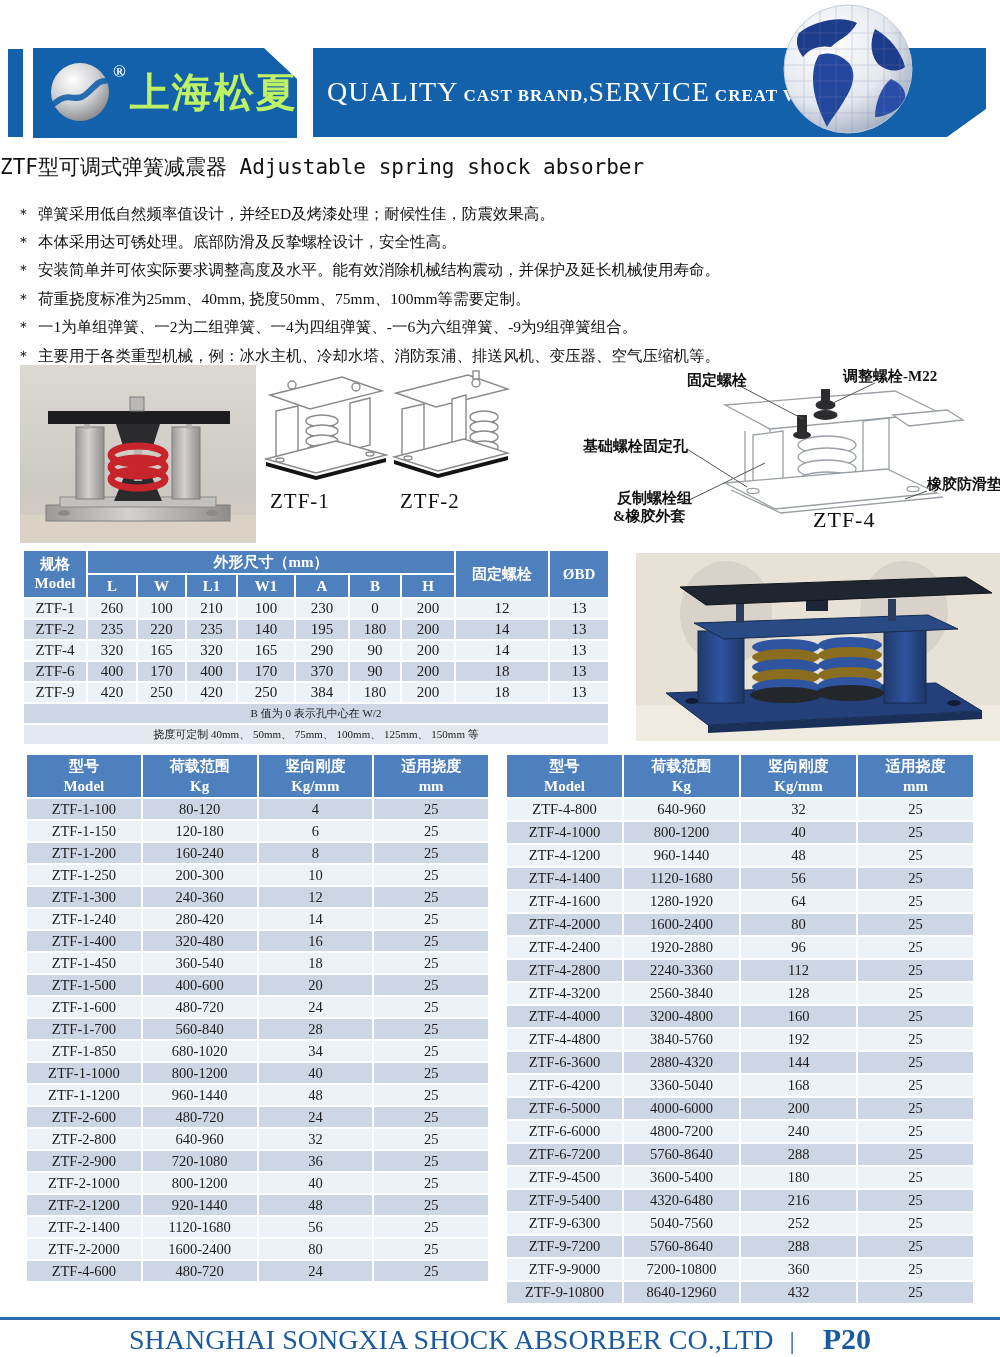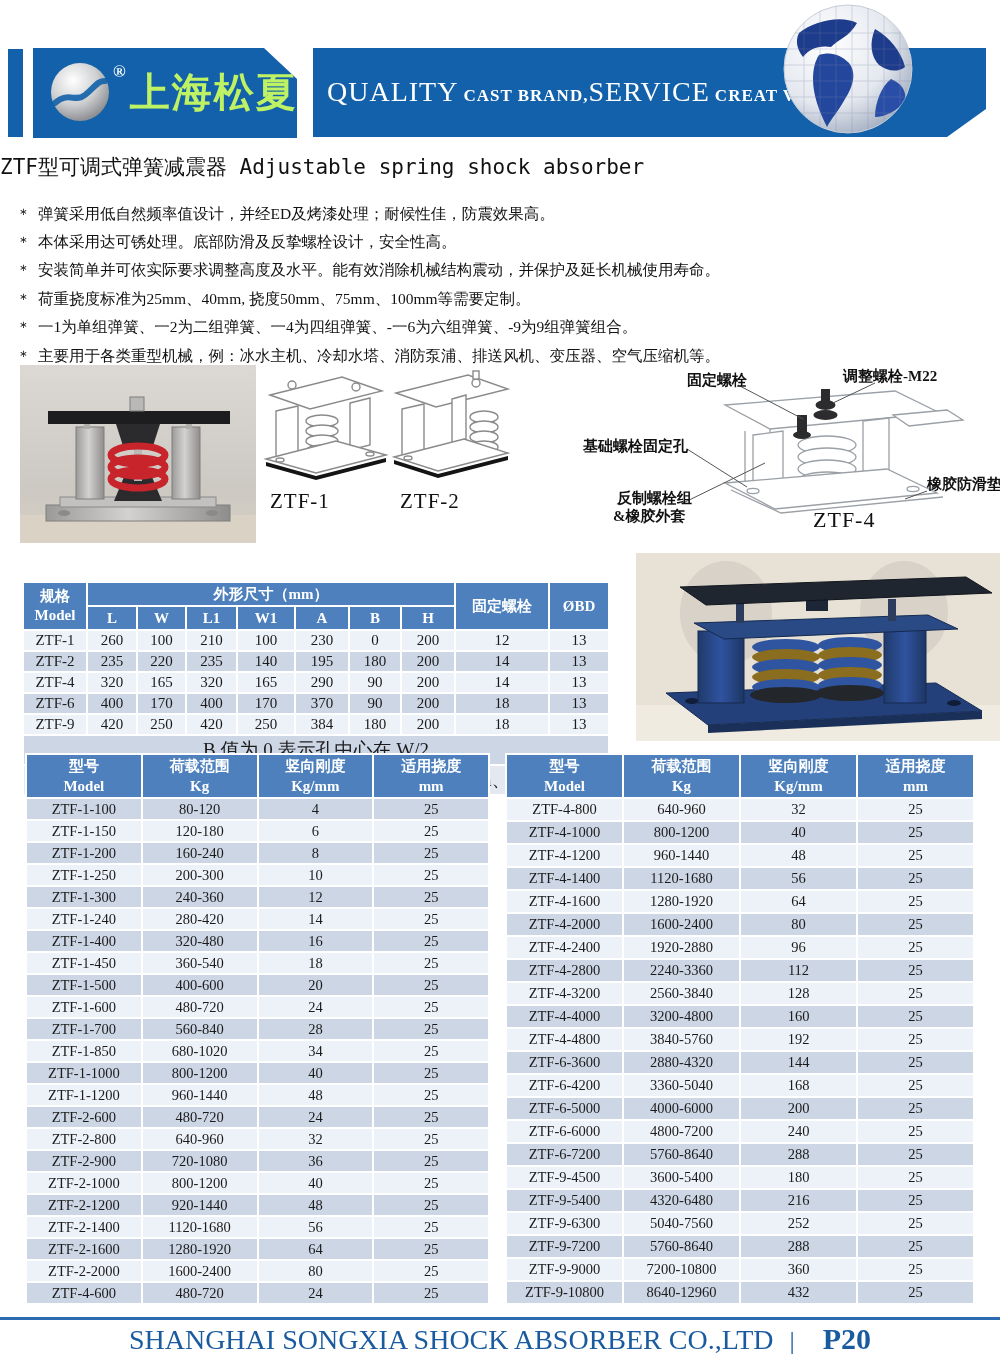--- a/index.html
+++ b/index.html
@@ -41,25 +41,25 @@
   
   table{border-collapse:collapse;table-layout:fixed;}
   th,td{border:2px solid #fff;text-align:center;overflow:hidden;white-space:nowrap;}
   th{background:#4d80bc;color:#fff;font-weight:bold;font-size:15px;}
   td{font-size:15px;color:#1b1b1b;}
   .r-light{background:#edf1f8;}
   .r-dark{background:#cdd6e5;}
   .note2{background:#e3e8f1;}
 
   .spec-wrap{position:absolute;left:22px;top:549px;}
-  .spec{width:588px;margin-top:32px;}
+  .spec{width:588px;}
   .spec tr{height:21px;}
   .spec thead tr{height:24px;}
   .spec th div{line-height:19px;}
-  .spec td.note{font-size:19px;}
+  .spec td.note{font-size:11px;}
   .photo2{position:absolute;left:636px;top:553px;}
 
   .models{position:absolute;left:0;top:753px;width:1000px;}
   .mtable th div{line-height:20px;}
   .mtable td{font-size:14.5px;}
   #mt-left{position:absolute;left:25px;top:0;width:465px;}
   #mt-left tr{height:22px;}
   #mt-left thead tr{height:44px;}
   #mt-right{position:absolute;left:505px;top:0;width:470px;}
   #mt-right tr{height:23px;}
@@ -558,26 +558,20 @@
             <td>920-1440</td>
             <td>48</td>
             <td>25</td>
           </tr>
           <tr class="r-light">
             <td>ZTF-2-1400</td>
             <td>1120-1680</td>
             <td>56</td>
             <td>25</td>
           </tr>
-          <tr class="r-dark">
-            <td>ZTF-2-1600</td>
-            <td>1280-1920</td>
-            <td>64</td>
-            <td>25</td>
-          </tr>
           <tr class="r-light">
             <td>ZTF-2-2000</td>
             <td>1600-2400</td>
             <td>80</td>
             <td>25</td>
           </tr>
           <tr class="r-dark">
             <td>ZTF-4-600</td>
             <td>480-720</td>
             <td>24</td>

